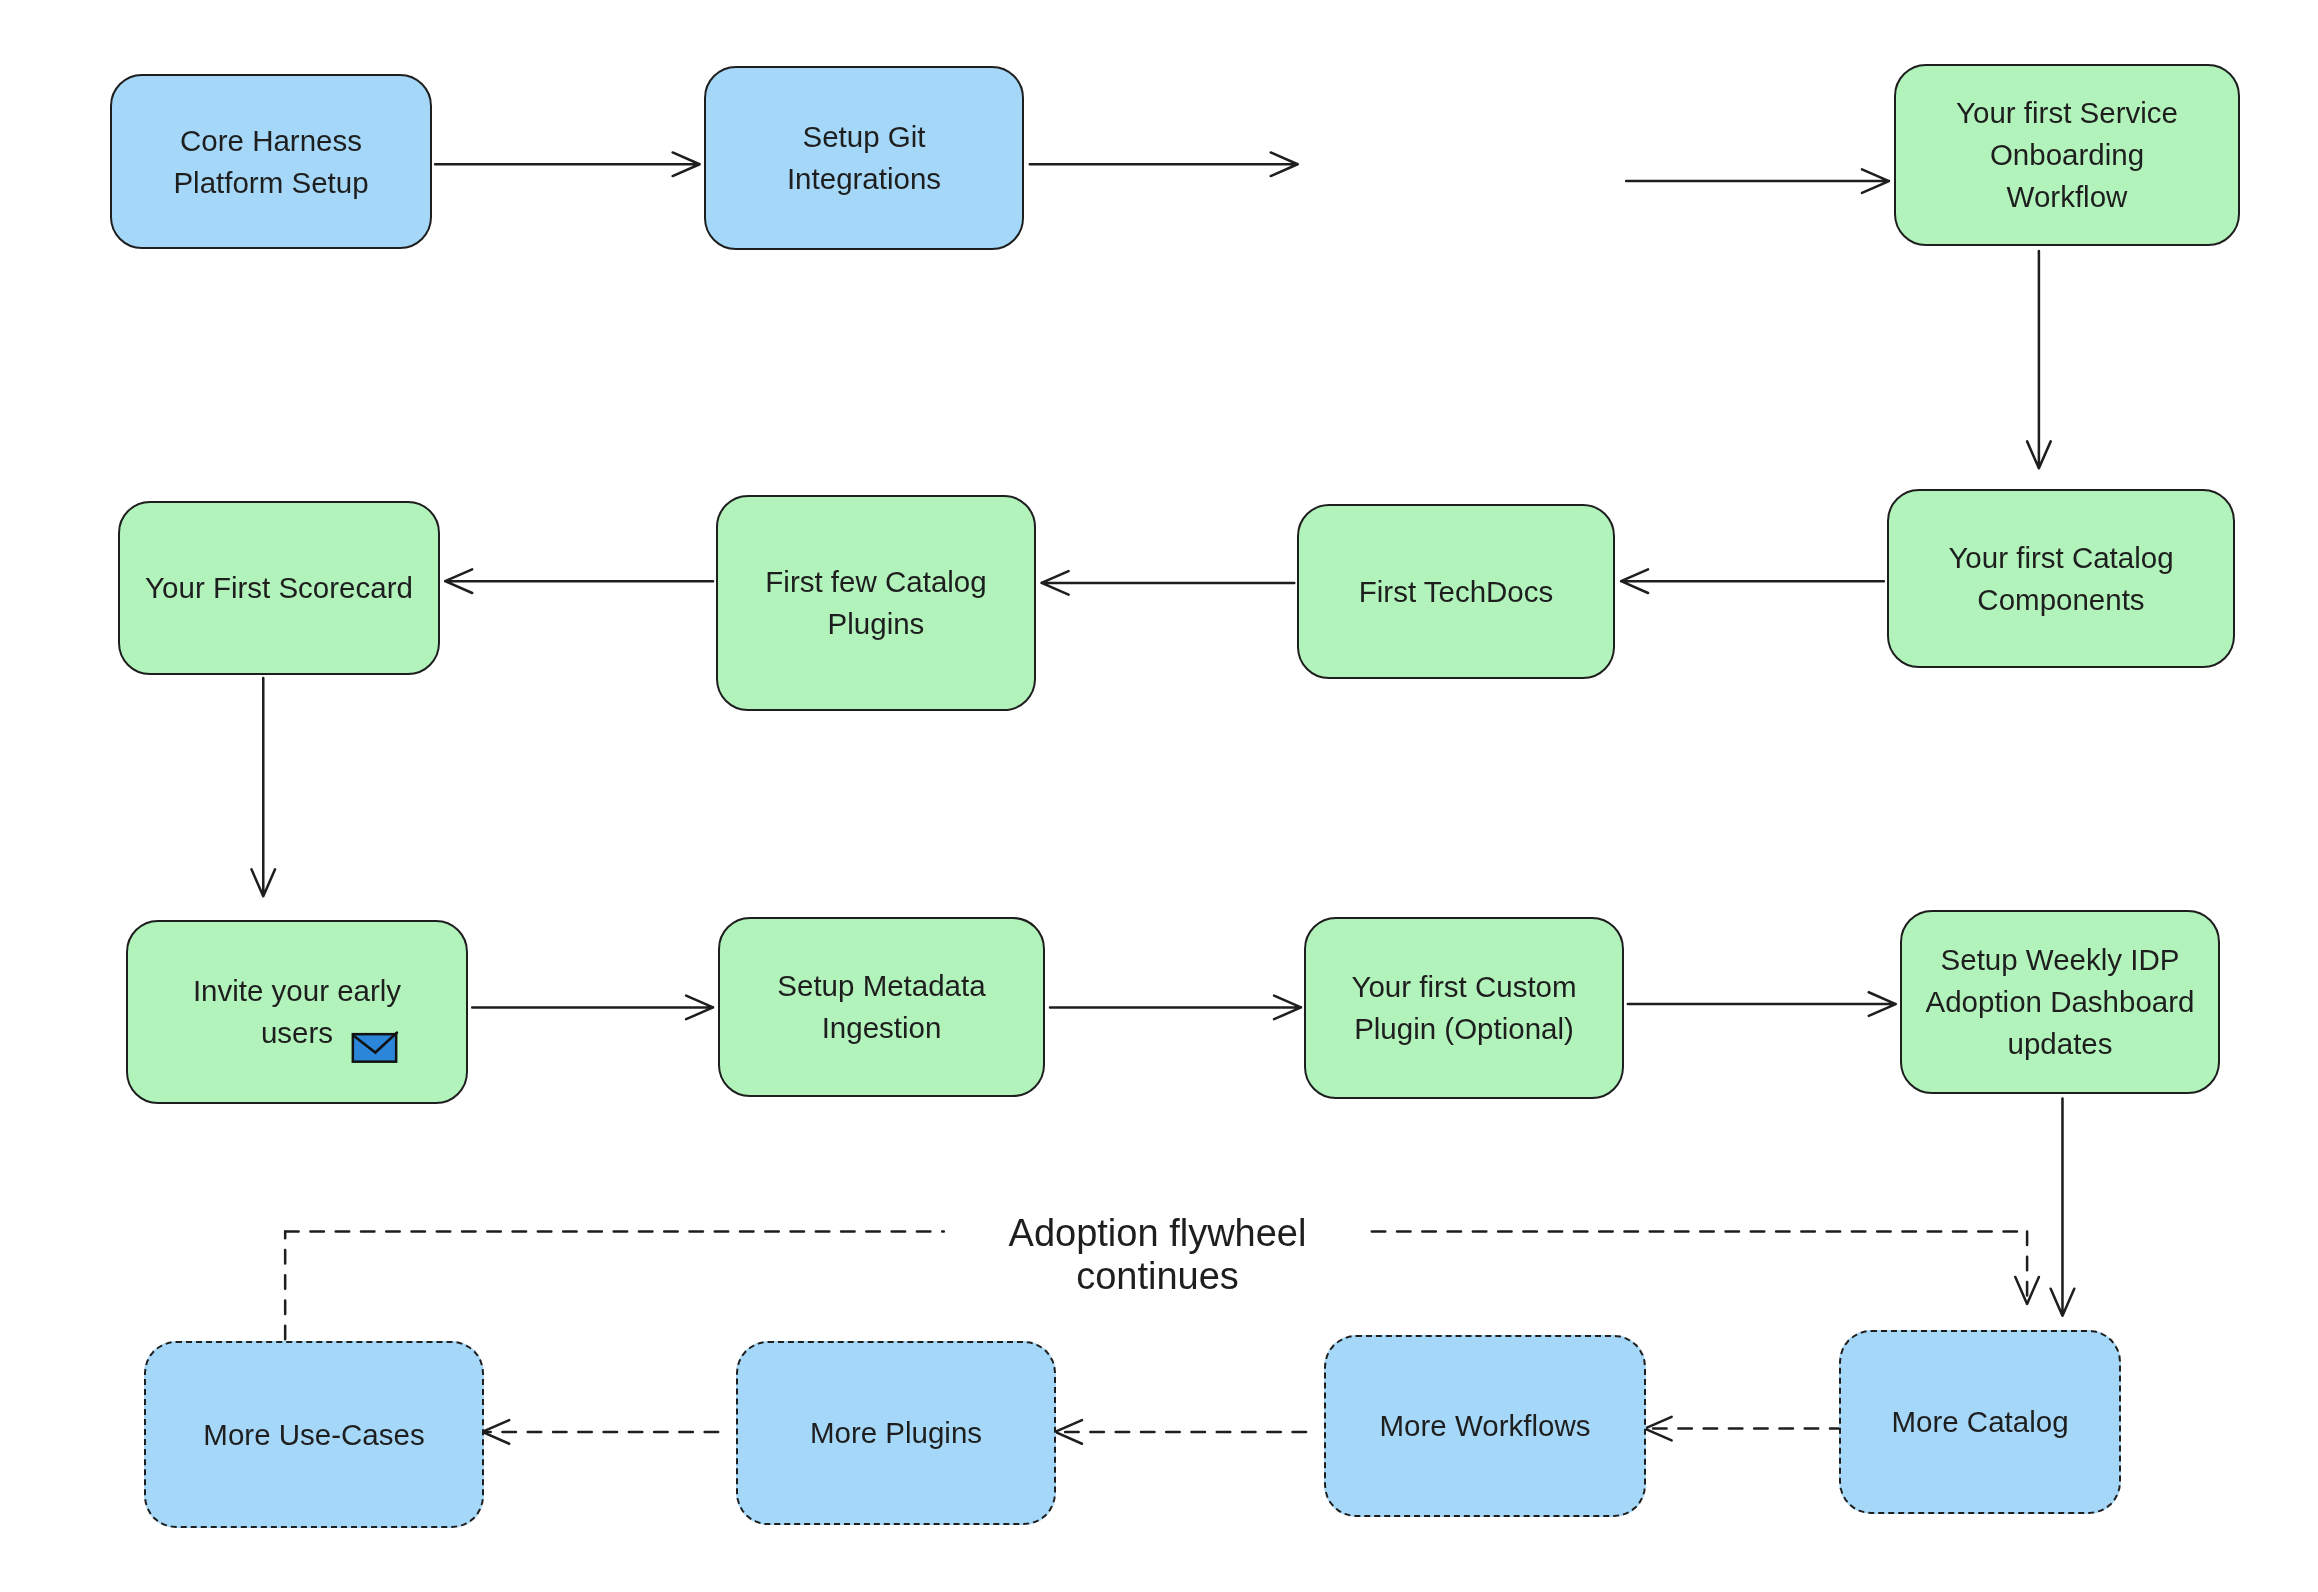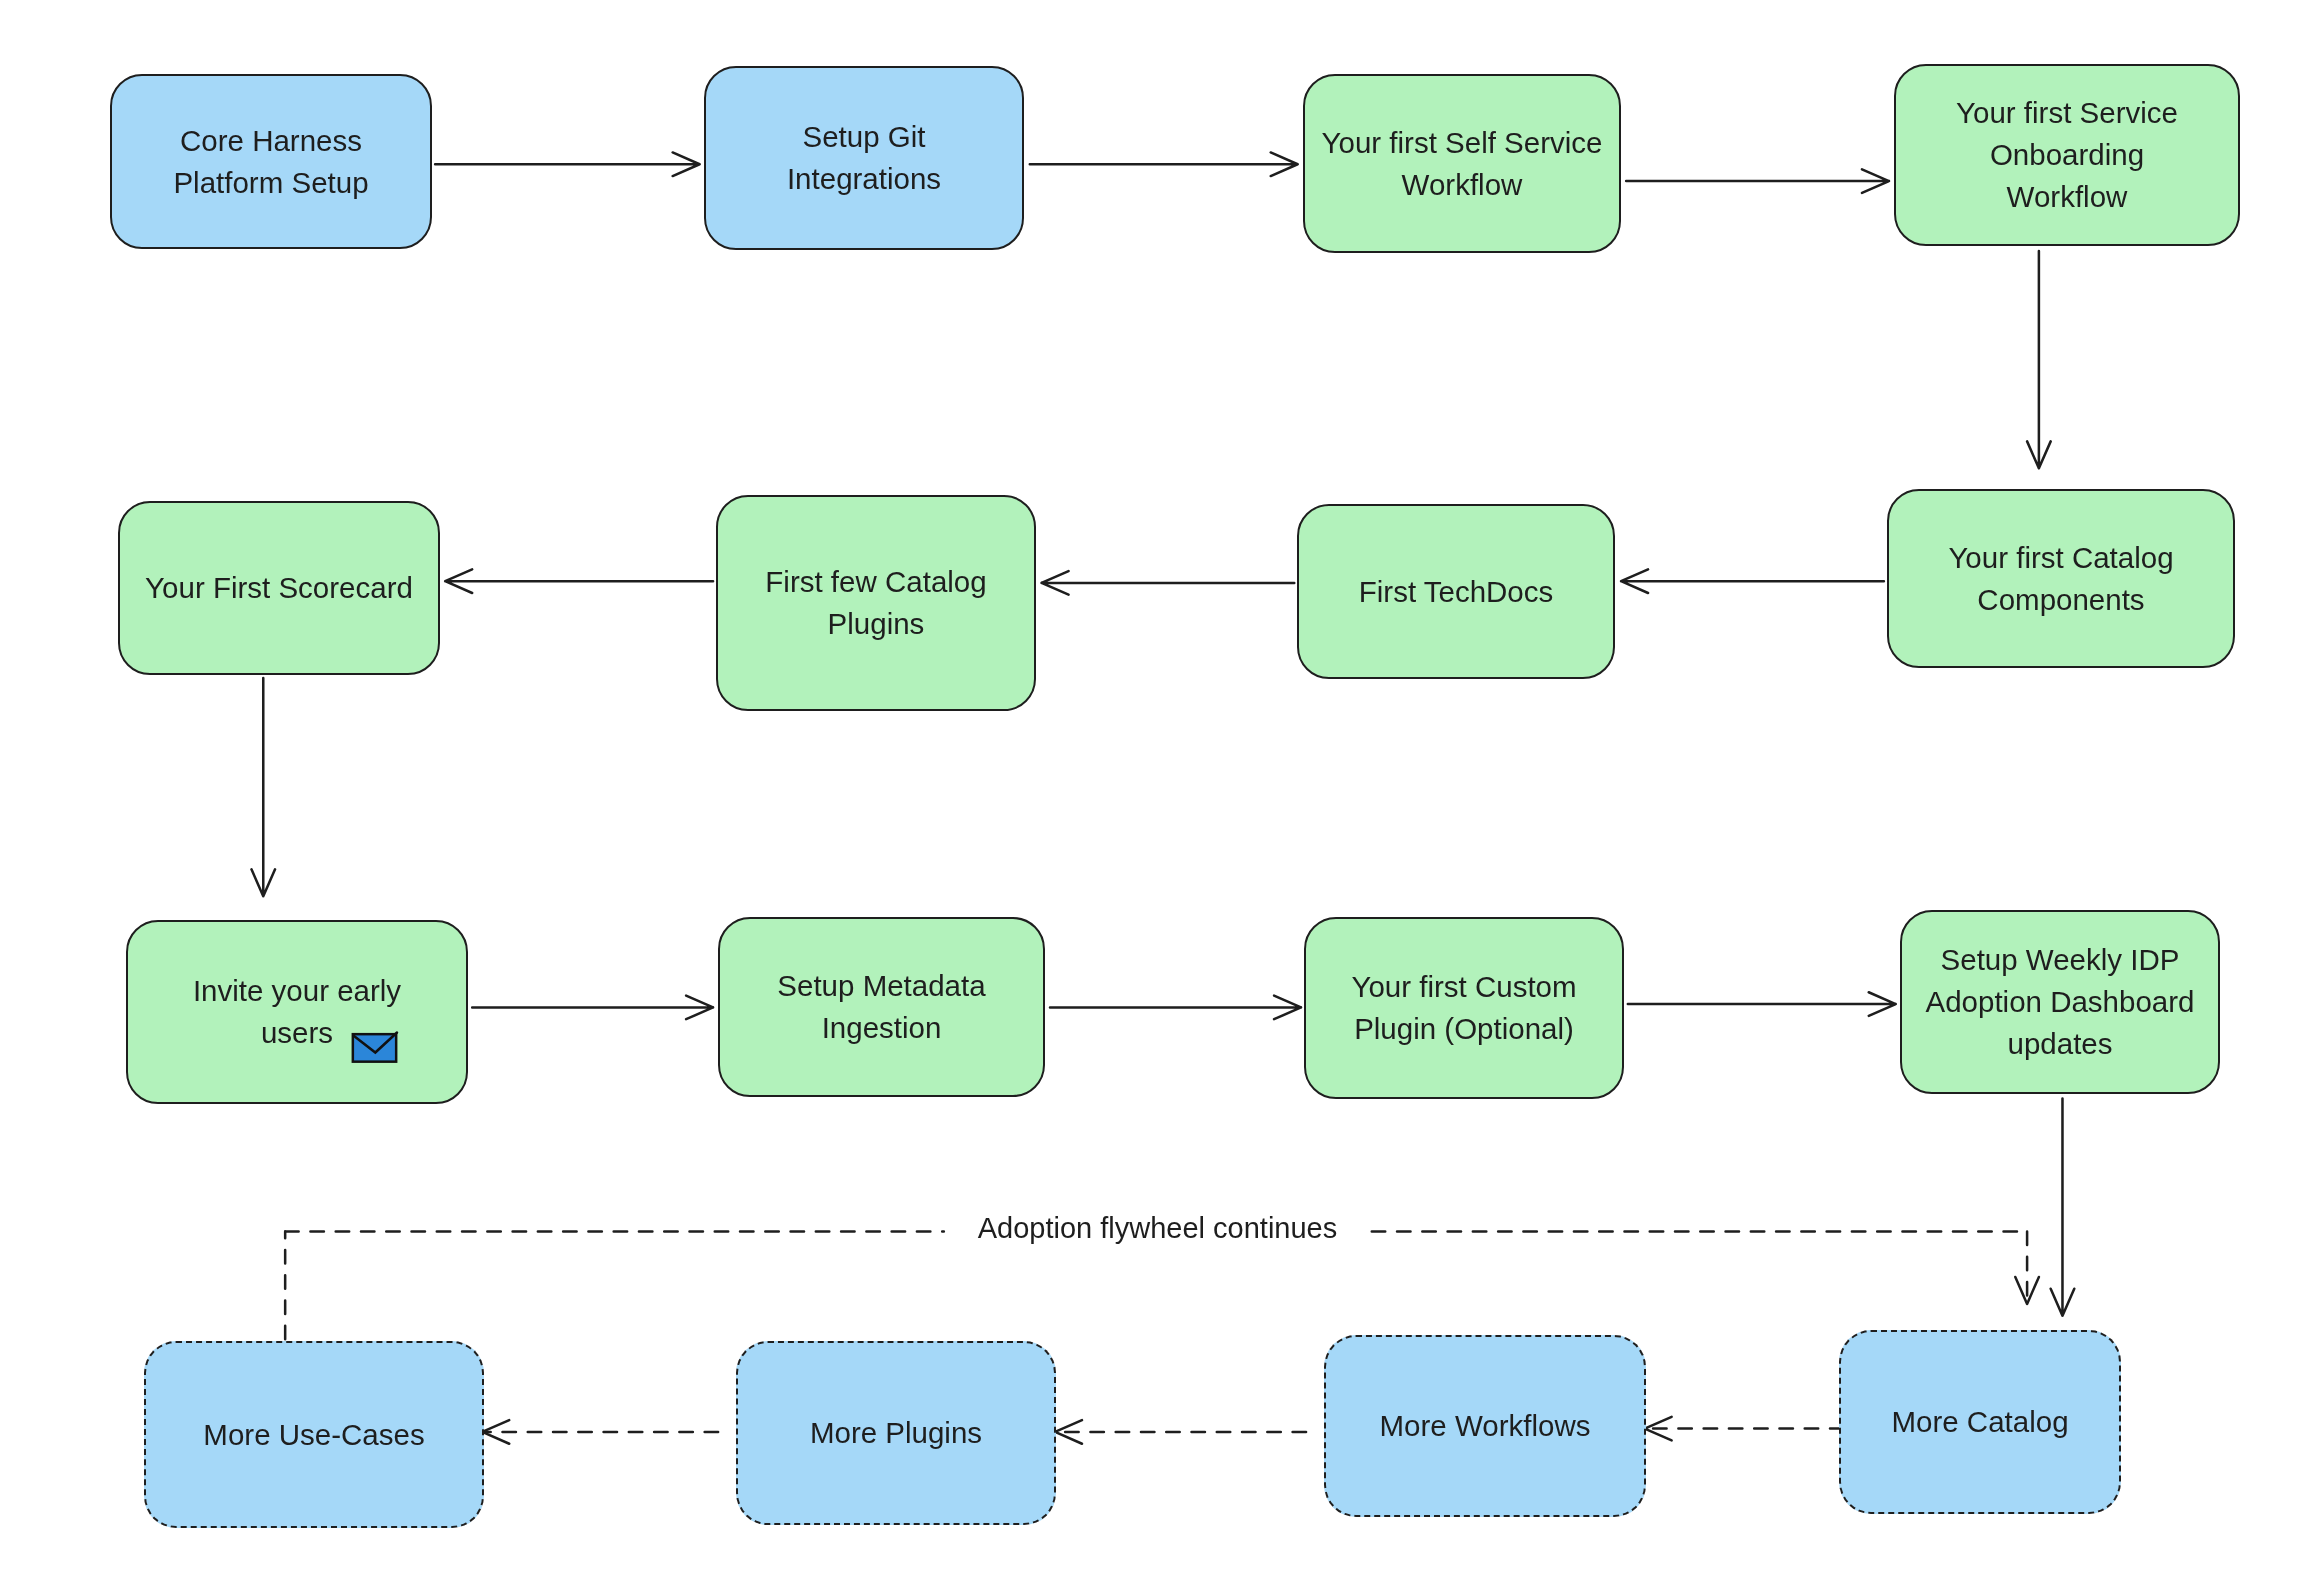--- a/index.html
+++ b/index.html
@@ -37,21 +37,21 @@
   .lbl{display:block;}
   .mw260{max-width:219px;}
   .mw300{max-width:253px;}
   .mw310{max-width:261px;}
   .mw330{max-width:278px;}
   .envelope{position:absolute;left:222px;top:108px;}
   .flywheel-label{
     position:absolute;
     left:950px;top:1212px;width:415px;
     text-align:center;
-    font-size:29px;
+    font-size:38px;
   }
 </style>
 </head>
 <body>
 
 <div class="canvas">
 
   <svg class="edges" viewBox="0 0 2752 1890" xmlns="http://www.w3.org/2000/svg">
 
     <g>
@@ -114,23 +114,20 @@
       <path class="edge" d="M604 1686 L572 1700 M604 1714 L572 1700"></path>
     </g>
   </svg>
 
   <div class="node blue" style="left:110px;top:74px;width:322px;height:175px">
     <span class="lbl mw300">Core Harness Platform Setup</span>
   </div>
   <div class="node blue" style="left:704px;top:66px;width:320px;height:184px">
     <span class="lbl mw260">Setup Git Integrations</span>
   </div>
-  <div class="node green" style="left:1303px;top:74px;width:318px;height:179px">
-    <span class="lbl">Your first Self Service Workflow</span>
-  </div>
   <div class="node green" style="left:1894px;top:64px;width:346px;height:182px">
     <span class="lbl mw300">Your first Service Onboarding Workflow</span>
   </div>
 
   <div class="node green" style="left:118px;top:501px;width:322px;height:174px">
     <span class="lbl">Your First Scorecard</span>
   </div>
   <div class="node green" style="left:716px;top:495px;width:320px;height:216px">
     <span class="lbl mw310">First few Catalog Plugins</span>
   </div>

